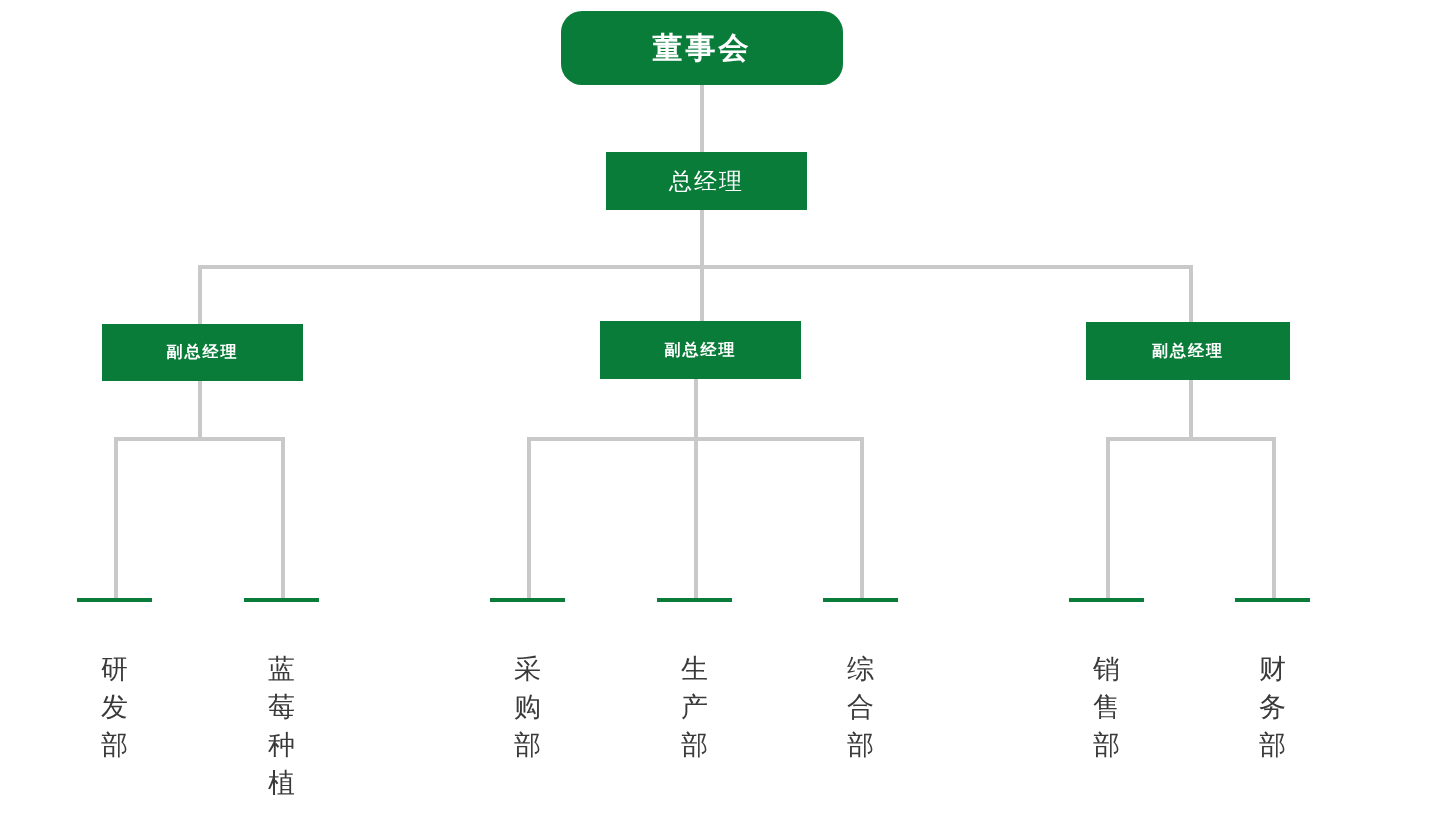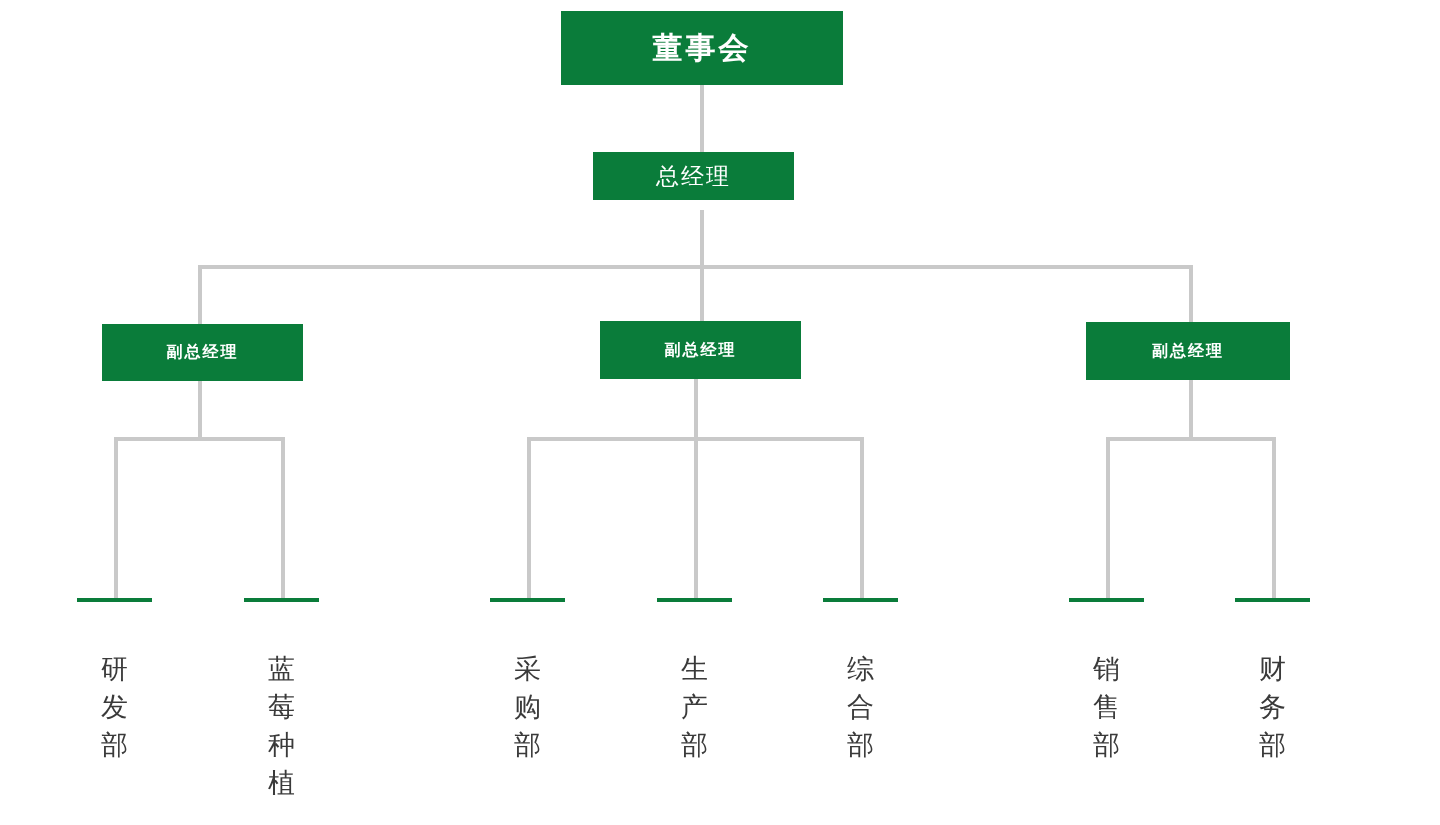--- a/index.html
+++ b/index.html
@@ -35,20 +35,21 @@
     align-items: center;
     justify-content: center;
     letter-spacing: 2px;
     white-space: nowrap;
     box-sizing: border-box;
   }
   .node-box.level-board {
     font-size: 30px;
     font-weight: bold;
     letter-spacing: 3px;
+    border-radius: 21px;
   }
   .node-box.level-gm {
     font-size: 23px;
     font-weight: normal;
   }
   .node-box.level-vp {
     font-size: 16px;
     font-weight: bold;
   }
 
@@ -105,21 +106,21 @@
 
   <div class="line v" style="left:1189px; top:380px; height:59px;"></div>
   <div class="line h" style="left:1106px; top:437px; width:170px;"></div>
   <div class="line v" style="left:1106px; top:437px; height:163px;"></div>
   <div class="line v" style="left:1272px; top:437px; height:163px;"></div>
 
   <div class="node-box level-board" style="left:561px; top:11px; width:282px; height:74px;">
     <span>董事会</span>
   </div>
 
-  <div class="node-box level-gm" style="left:593px; top:152px; width:201px; height:48px;">
+  <div class="node-box level-gm" style="left:606px; top:152px; width:201px; height:58px;">
     <span>总经理</span>
   </div>
 
   <div class="node-box level-vp" style="left:102px; top:324px; width:201px; height:57px;">
     <span>副总经理</span>
   </div>
 
   <div class="node-box level-vp" style="left:600px; top:321px; width:201px; height:58px;">
     <span>副总经理</span>
   </div>

